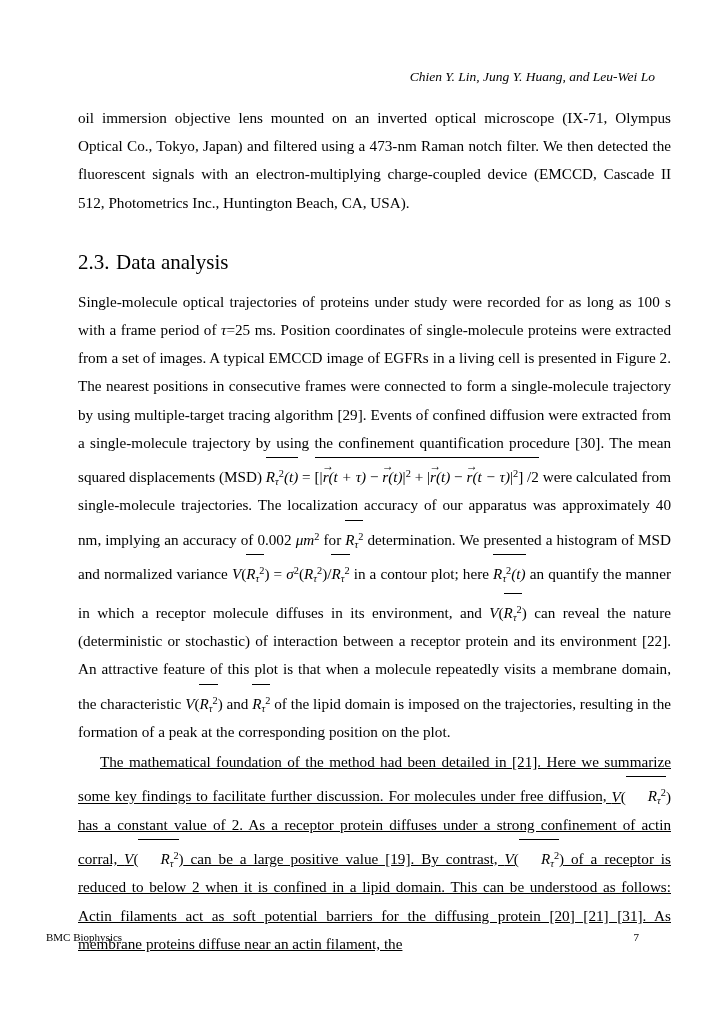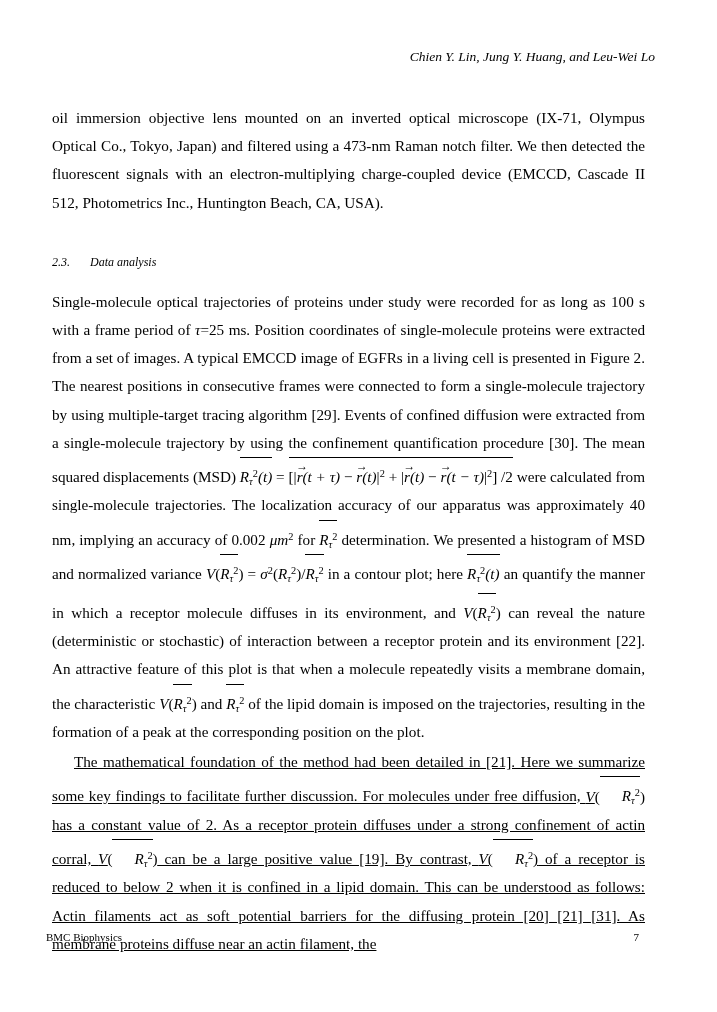--- a/index.html
+++ b/index.html
@@ -11,50 +11,49 @@
     position: relative;
     width: 717px;
     height: 1012px;
     background: #ffffff;
     font-family: "Liberation Serif", "DejaVu Serif", serif;
     color: #000000;
     overflow: hidden;
   }
   .running-head {
     position: absolute;
-    top: 48px;
+    top: 68px;
     left: 62px;
     width: 593px;
     text-align: right;
     font-style: italic;
     font-size: 13.5px;
     line-height: 18px;
   }
   .content {
     position: absolute;
     top: 104px;
-    left: 52px;
+    left: 78px;
     width: 593px;
   }
   p.body {
     margin: 0;
     font-size: 15.2px;
     line-height: 28.2px;
     text-align: justify;
     text-justify: inter-word;
     hyphens: manual;
   }
   p.body.indent {
     text-indent: 22px;
     text-decoration: underline;
   }
   .sec-head {
     margin: 0;
-    font-style: italic;
-    font-size: 12px;
+    font-size: 21px;
     line-height: 28px;
     font-weight: normal;
   }
   .sec-head .num {
     display: inline-block;
     min-width: 38px;
   }
   .gap-before-head { height: 31px; }
   .gap-after-head  { height: 12px; }
   .gap-para        { height: 2px; }

